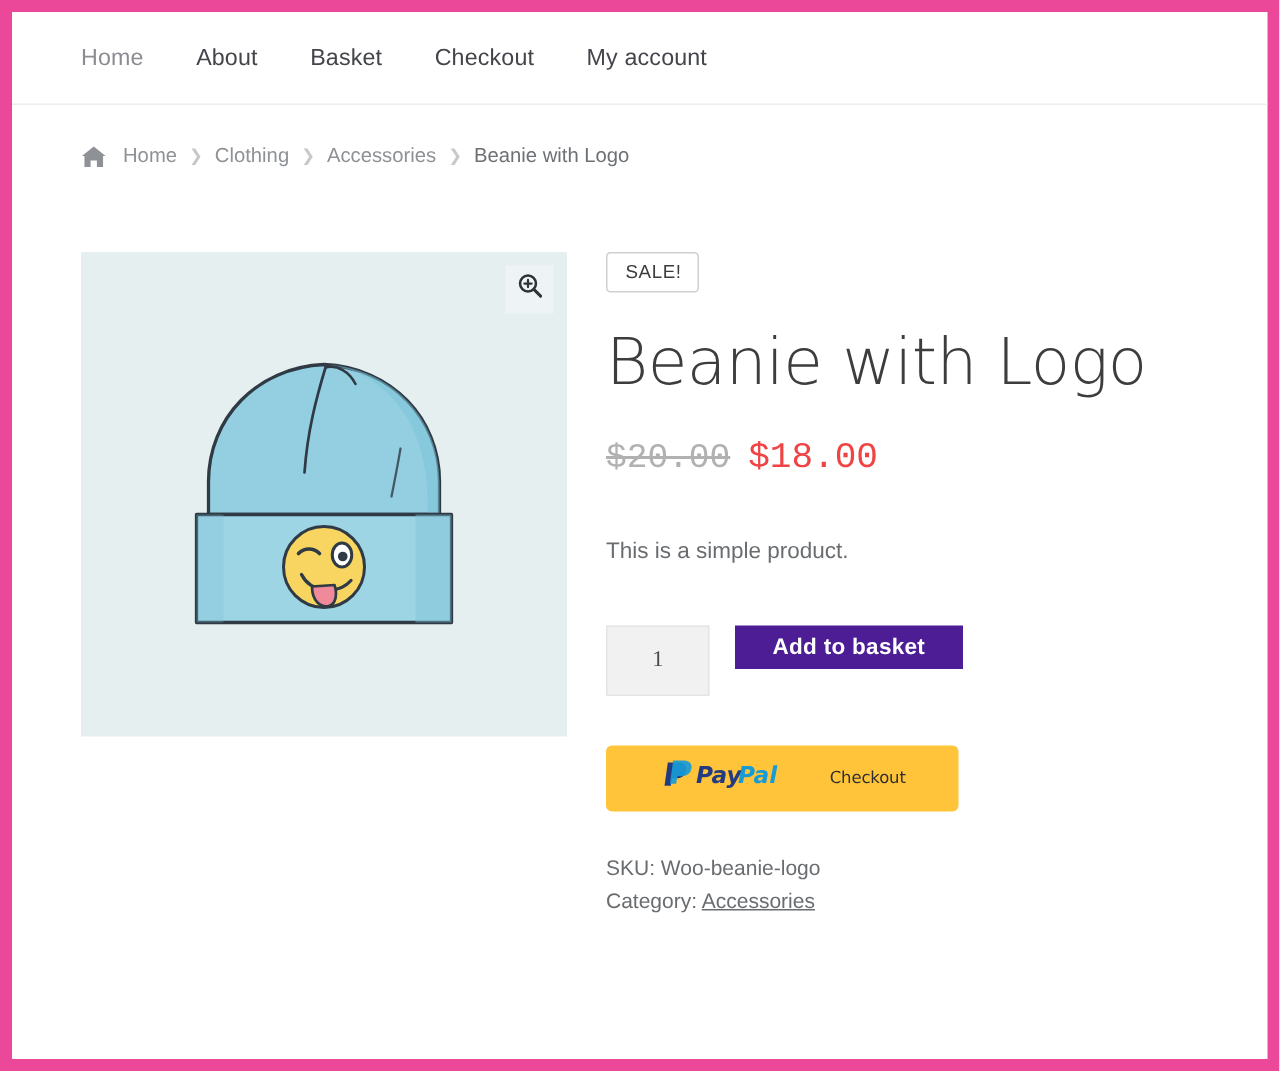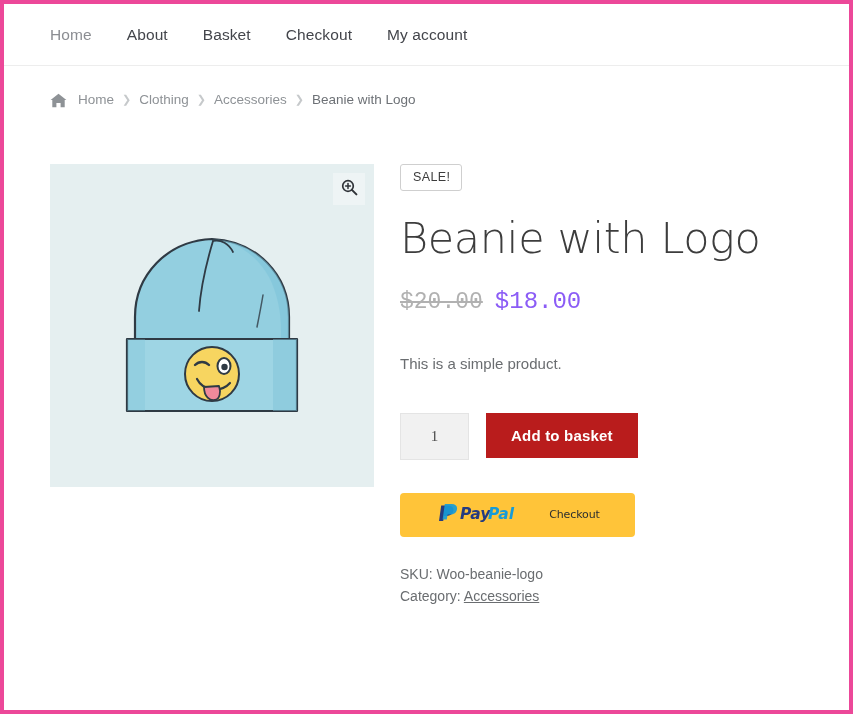--- a/index.html
+++ b/index.html
@@ -11,21 +11,21 @@
     height: 714px;
     background: #ffffff;
     font-family: "Liberation Sans", sans-serif;
     overflow: hidden;
   }
   #page {
     position: relative;
     box-sizing: border-box;
     width: 853px;
     height: 714px;
-    border: 4px solid #ec4899;
+    border: 8px solid #ec4899;
     background: #ffffff;
   }
   
   .site-header {
     box-sizing: border-box;
     height: 62px;
     border-bottom: 1px solid #ededed;
     padding: 0 0 0 46px;
     display: flex;
     align-items: center;
@@ -147,21 +147,21 @@
     align-items: baseline;
     font-family: Liberation Mono, monospace;
   }
   .price-old {
     color: #b1b1b1;
     text-decoration: line-through;
     font-size: 23px;
     margin-right: 12px;
   }
   .price-new {
-    color: #8b5cf6;
+    color: #ef4444;
     font-size: 24px;
   }
   .short-desc {
     margin-top: 37px;
     font-size: 15px;
     color: #6a6d70;
     line-height: 1.6;
   }
   .cart-row {
     margin-top: 37px;
@@ -176,23 +176,23 @@
     border: 1px solid #e4e4e4;
     text-align: center;
     font-size: 15px;
     font-family: "Liberation Serif", serif;
     color: #4b4b4b;
     outline: none;
   }
   .add-btn {
     box-sizing: border-box;
     margin-left: 17px;
-    height: 45px;
+    height: 29px;
     padding: 0 25px;
-    background: #b91c1c;
+    background: #4c1d95;
     color: #ffffff;
     border: none;
     font-family: "Liberation Sans", sans-serif;
     font-size: 15px;
     font-weight: bold;
     letter-spacing: .2px;
     cursor: pointer;
   }
   .paypal-btn {
     margin-top: 33px;

